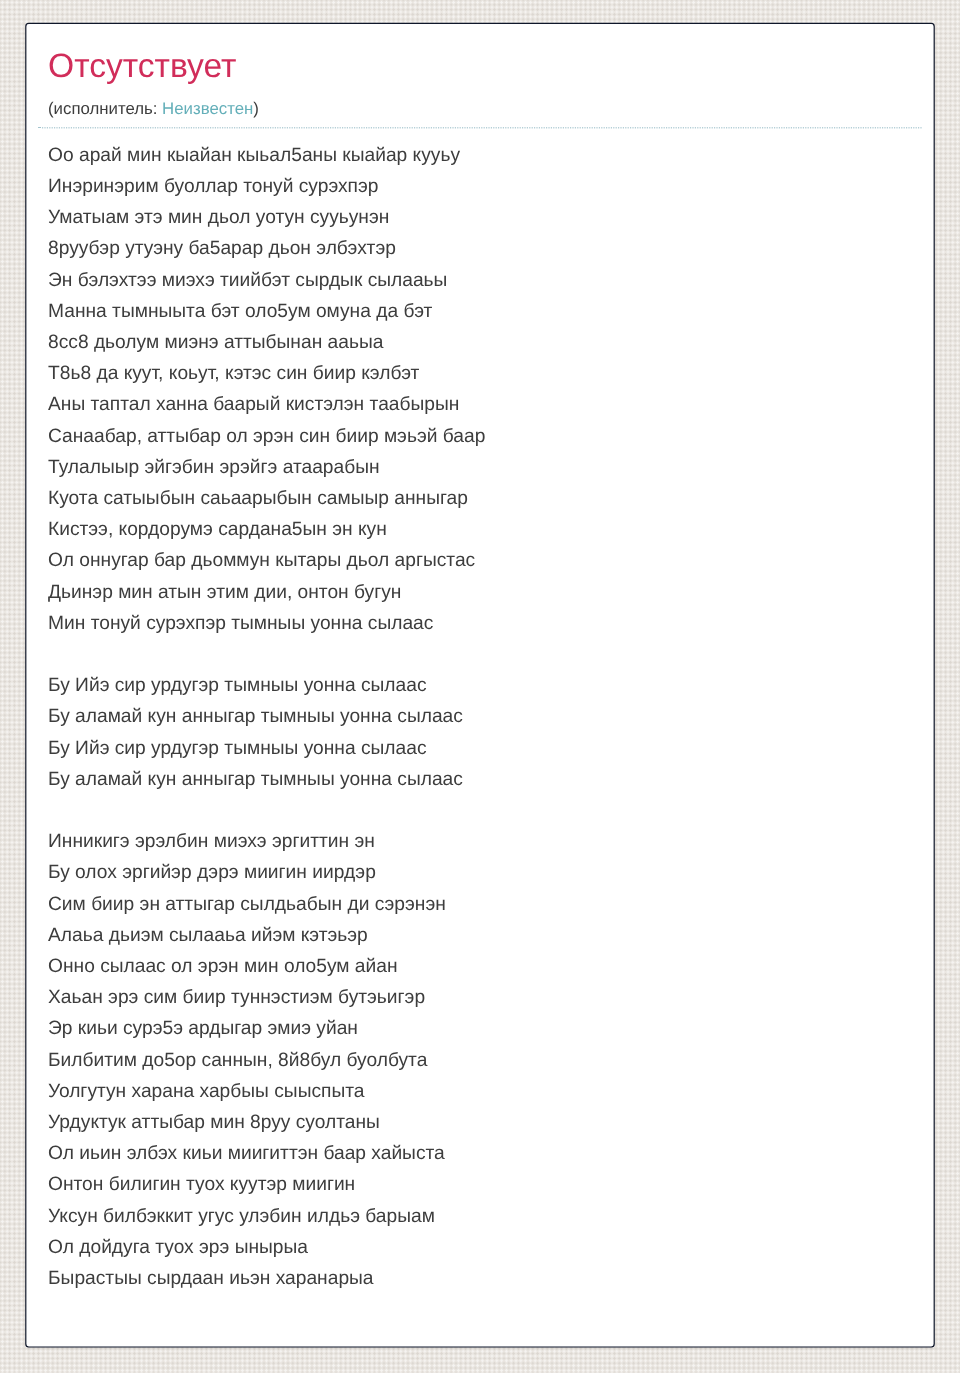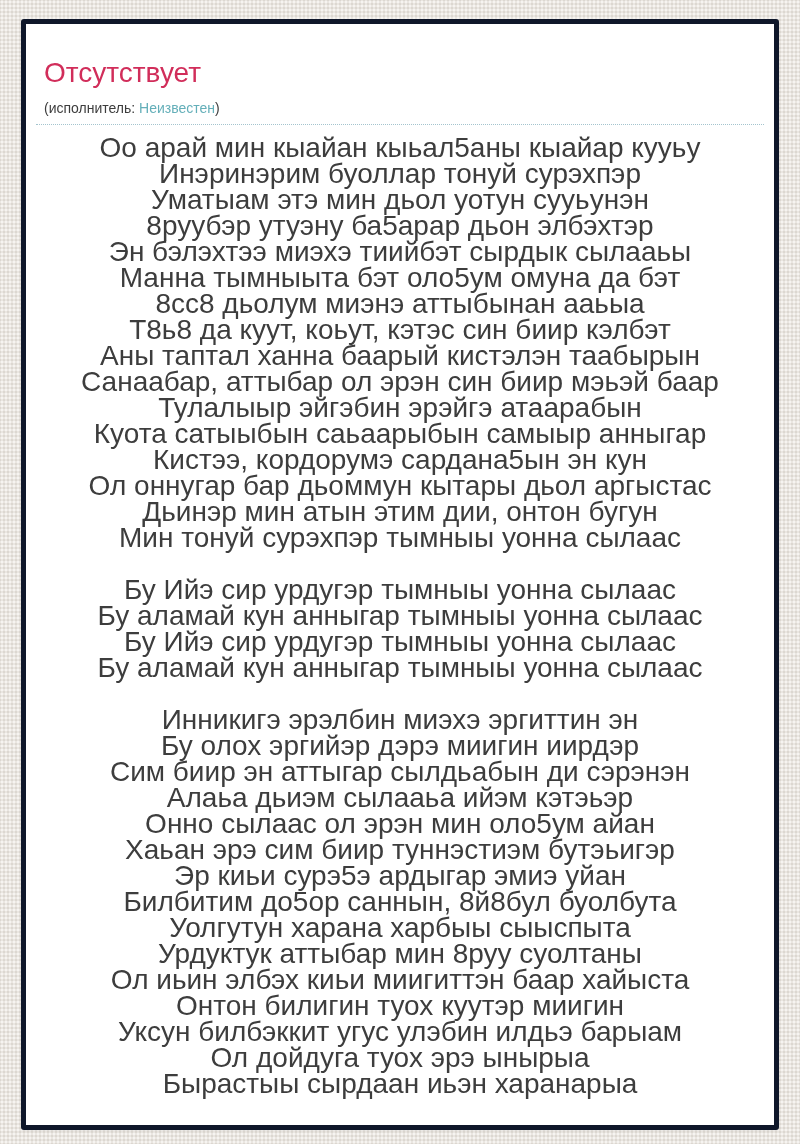--- a/index.html
+++ b/index.html
@@ -15,24 +15,24 @@
       radial-gradient(rgba(188,181,172,0.30) 1px, rgba(0,0,0,0) 1px);
     background-size: 4px 4px, 4px 4px;
     background-position: 0 0, 2px 2px;
     position: relative;
   }
   .card {
     position: absolute;
     left: 21px; top: 19px;
     width: 758px; min-height: 1104px;
     background: #ffffff;
-    border: 5px solid #0f172a;
+    border: 1px solid #0f172a;
     border-radius: 3px;
     box-shadow: 0 1px 2px rgba(0,0,0,0.06);
-    padding: 33px 10px 28px 10px;
+    padding: 19px 10px 28px 10px;
   }
   .header {
     padding: 0 8px 5px 8px;
     border-bottom: 1px dotted #a4c4ce;
   }
   .song-title {
     margin: 0;
     font-size: 28px;
     line-height: 31px;
     font-weight: 400;
@@ -44,24 +44,23 @@
     margin-top: 10px;
     color: #3d3d3d;
   }
   .artist-link {
     color: #64afb9;
     text-decoration: none;
     cursor: pointer;
   }
   .lyrics {
     padding: 10px 8px 0 8px;
-    font-size: 28px;
+    font-size: 16px;
     line-height: 26px;
     color: #3d3d3d;
-    text-align: center;
   }
   .stanza + .stanza { margin-top: 26px; }
   .line { white-space: pre; }
 </style>
 </head>
 <body>
 
 <div class="card">
 
   <div class="header">

